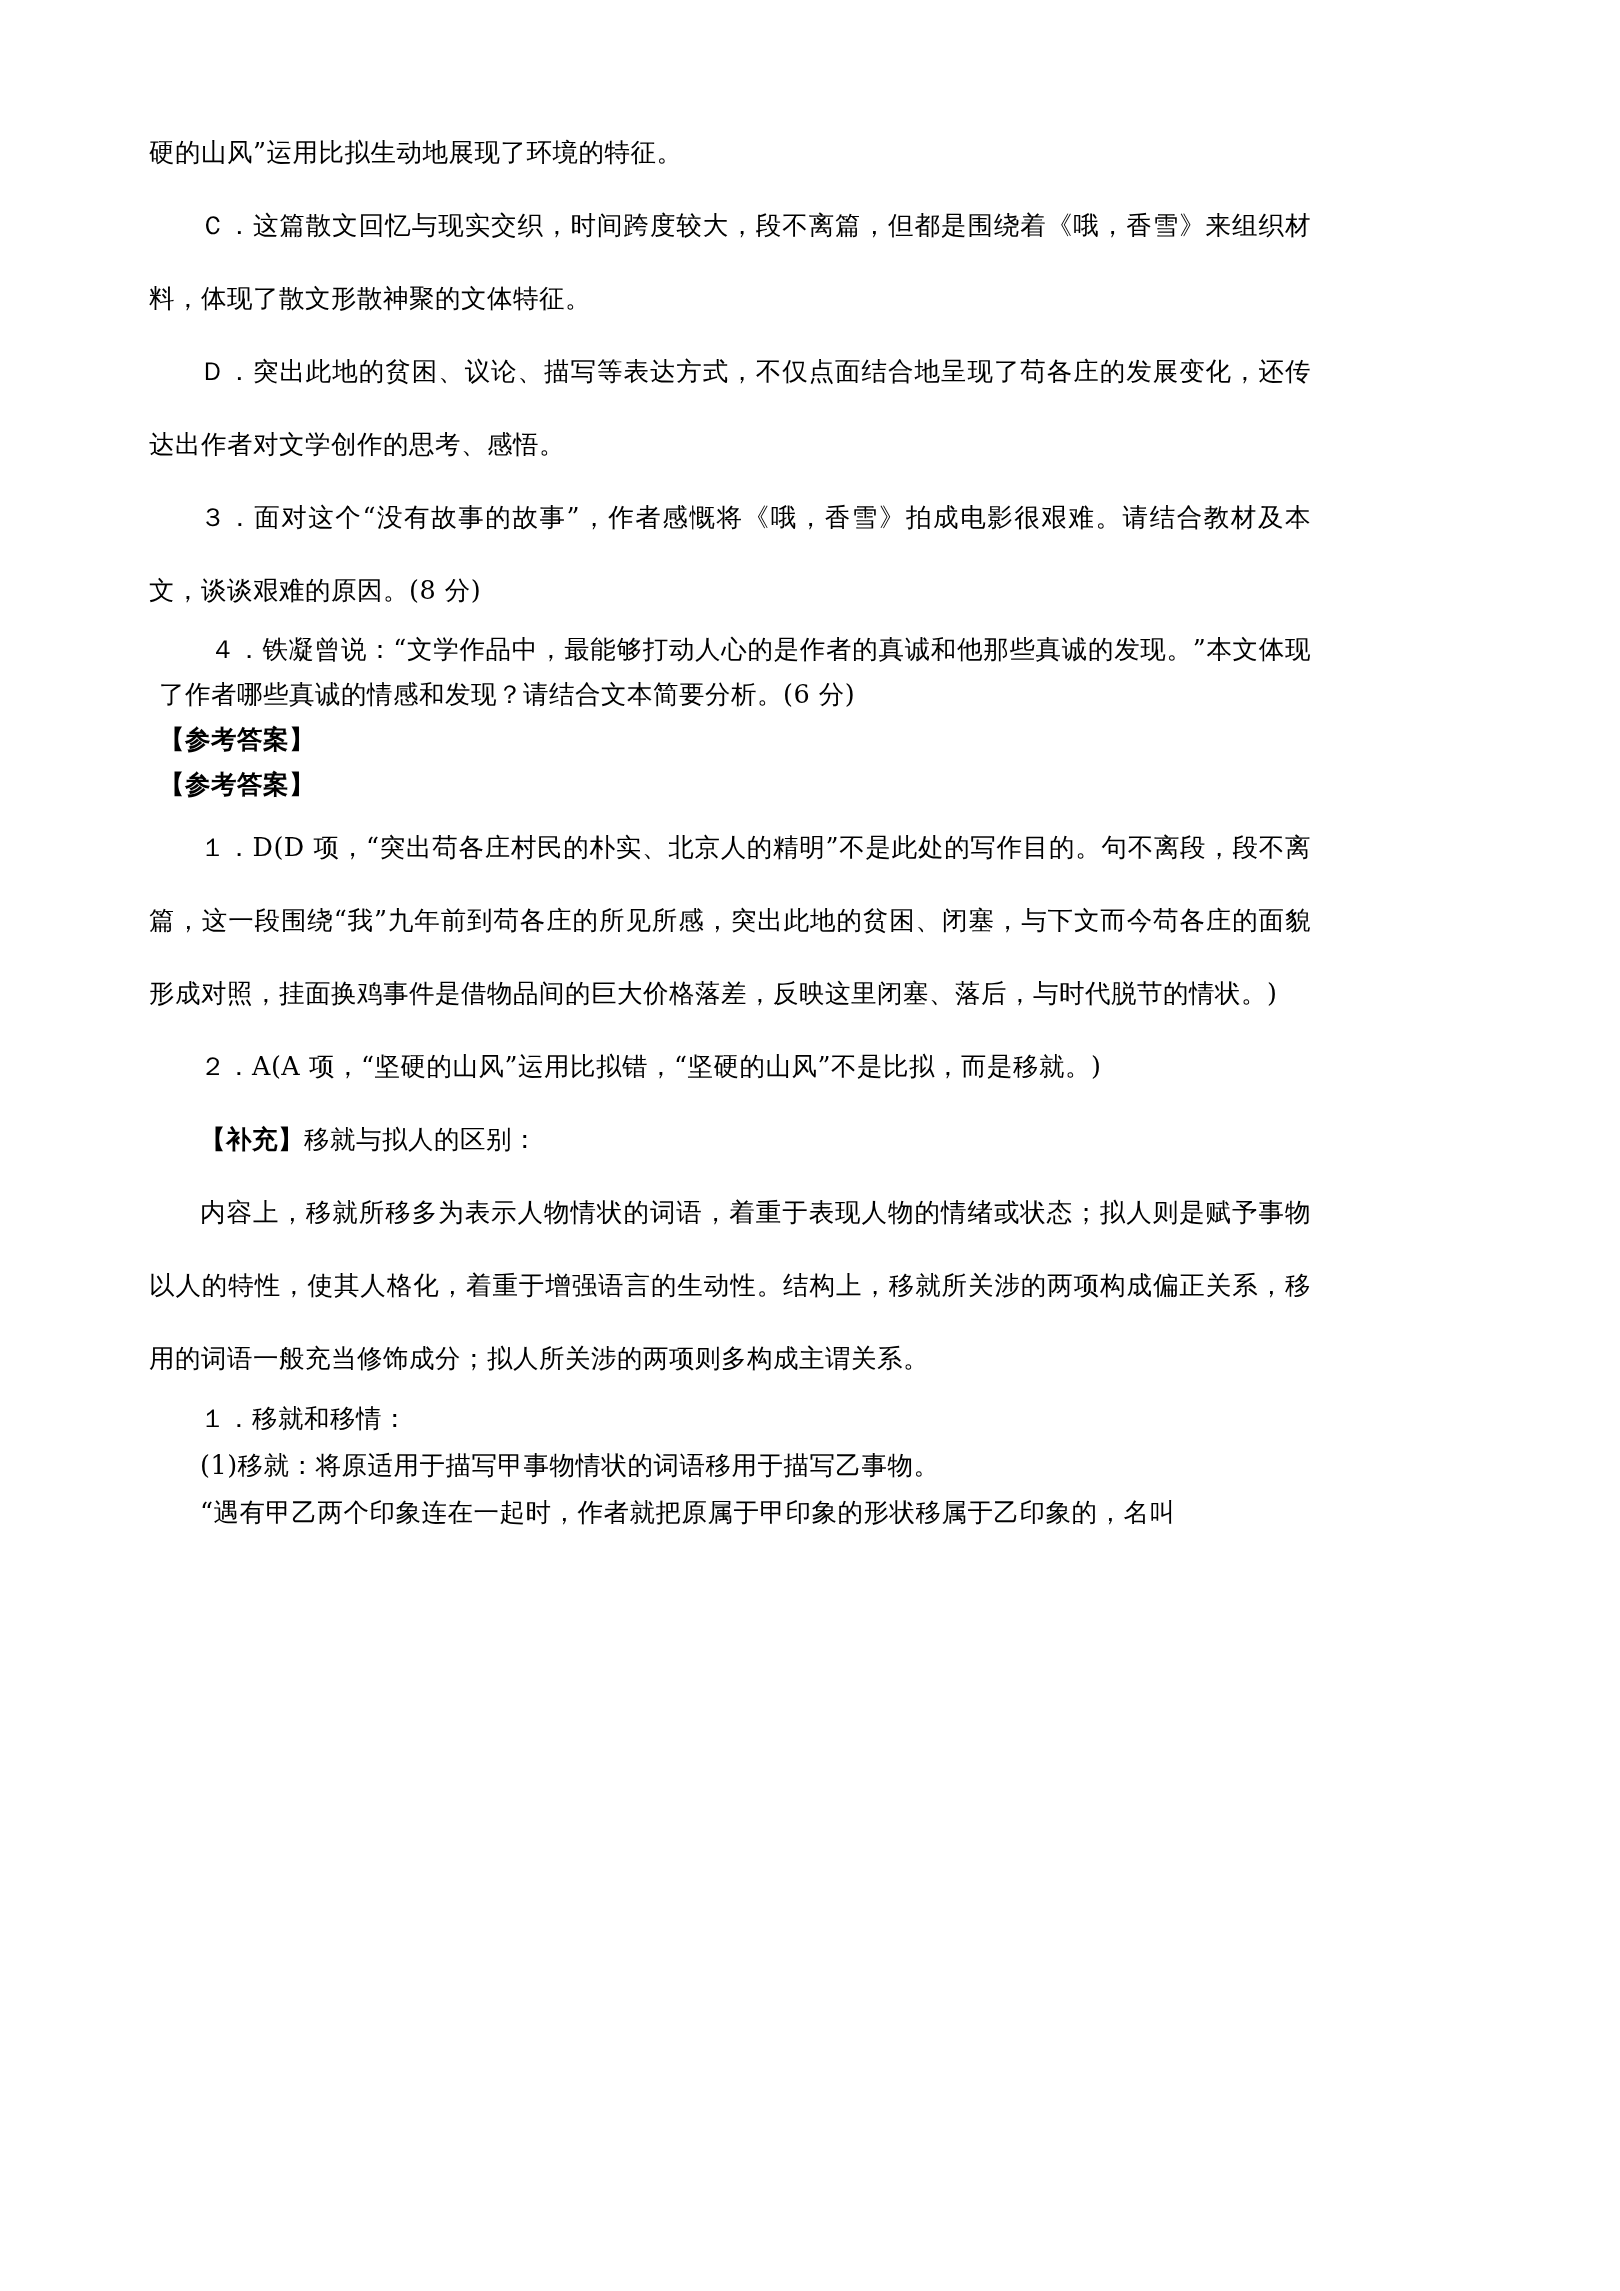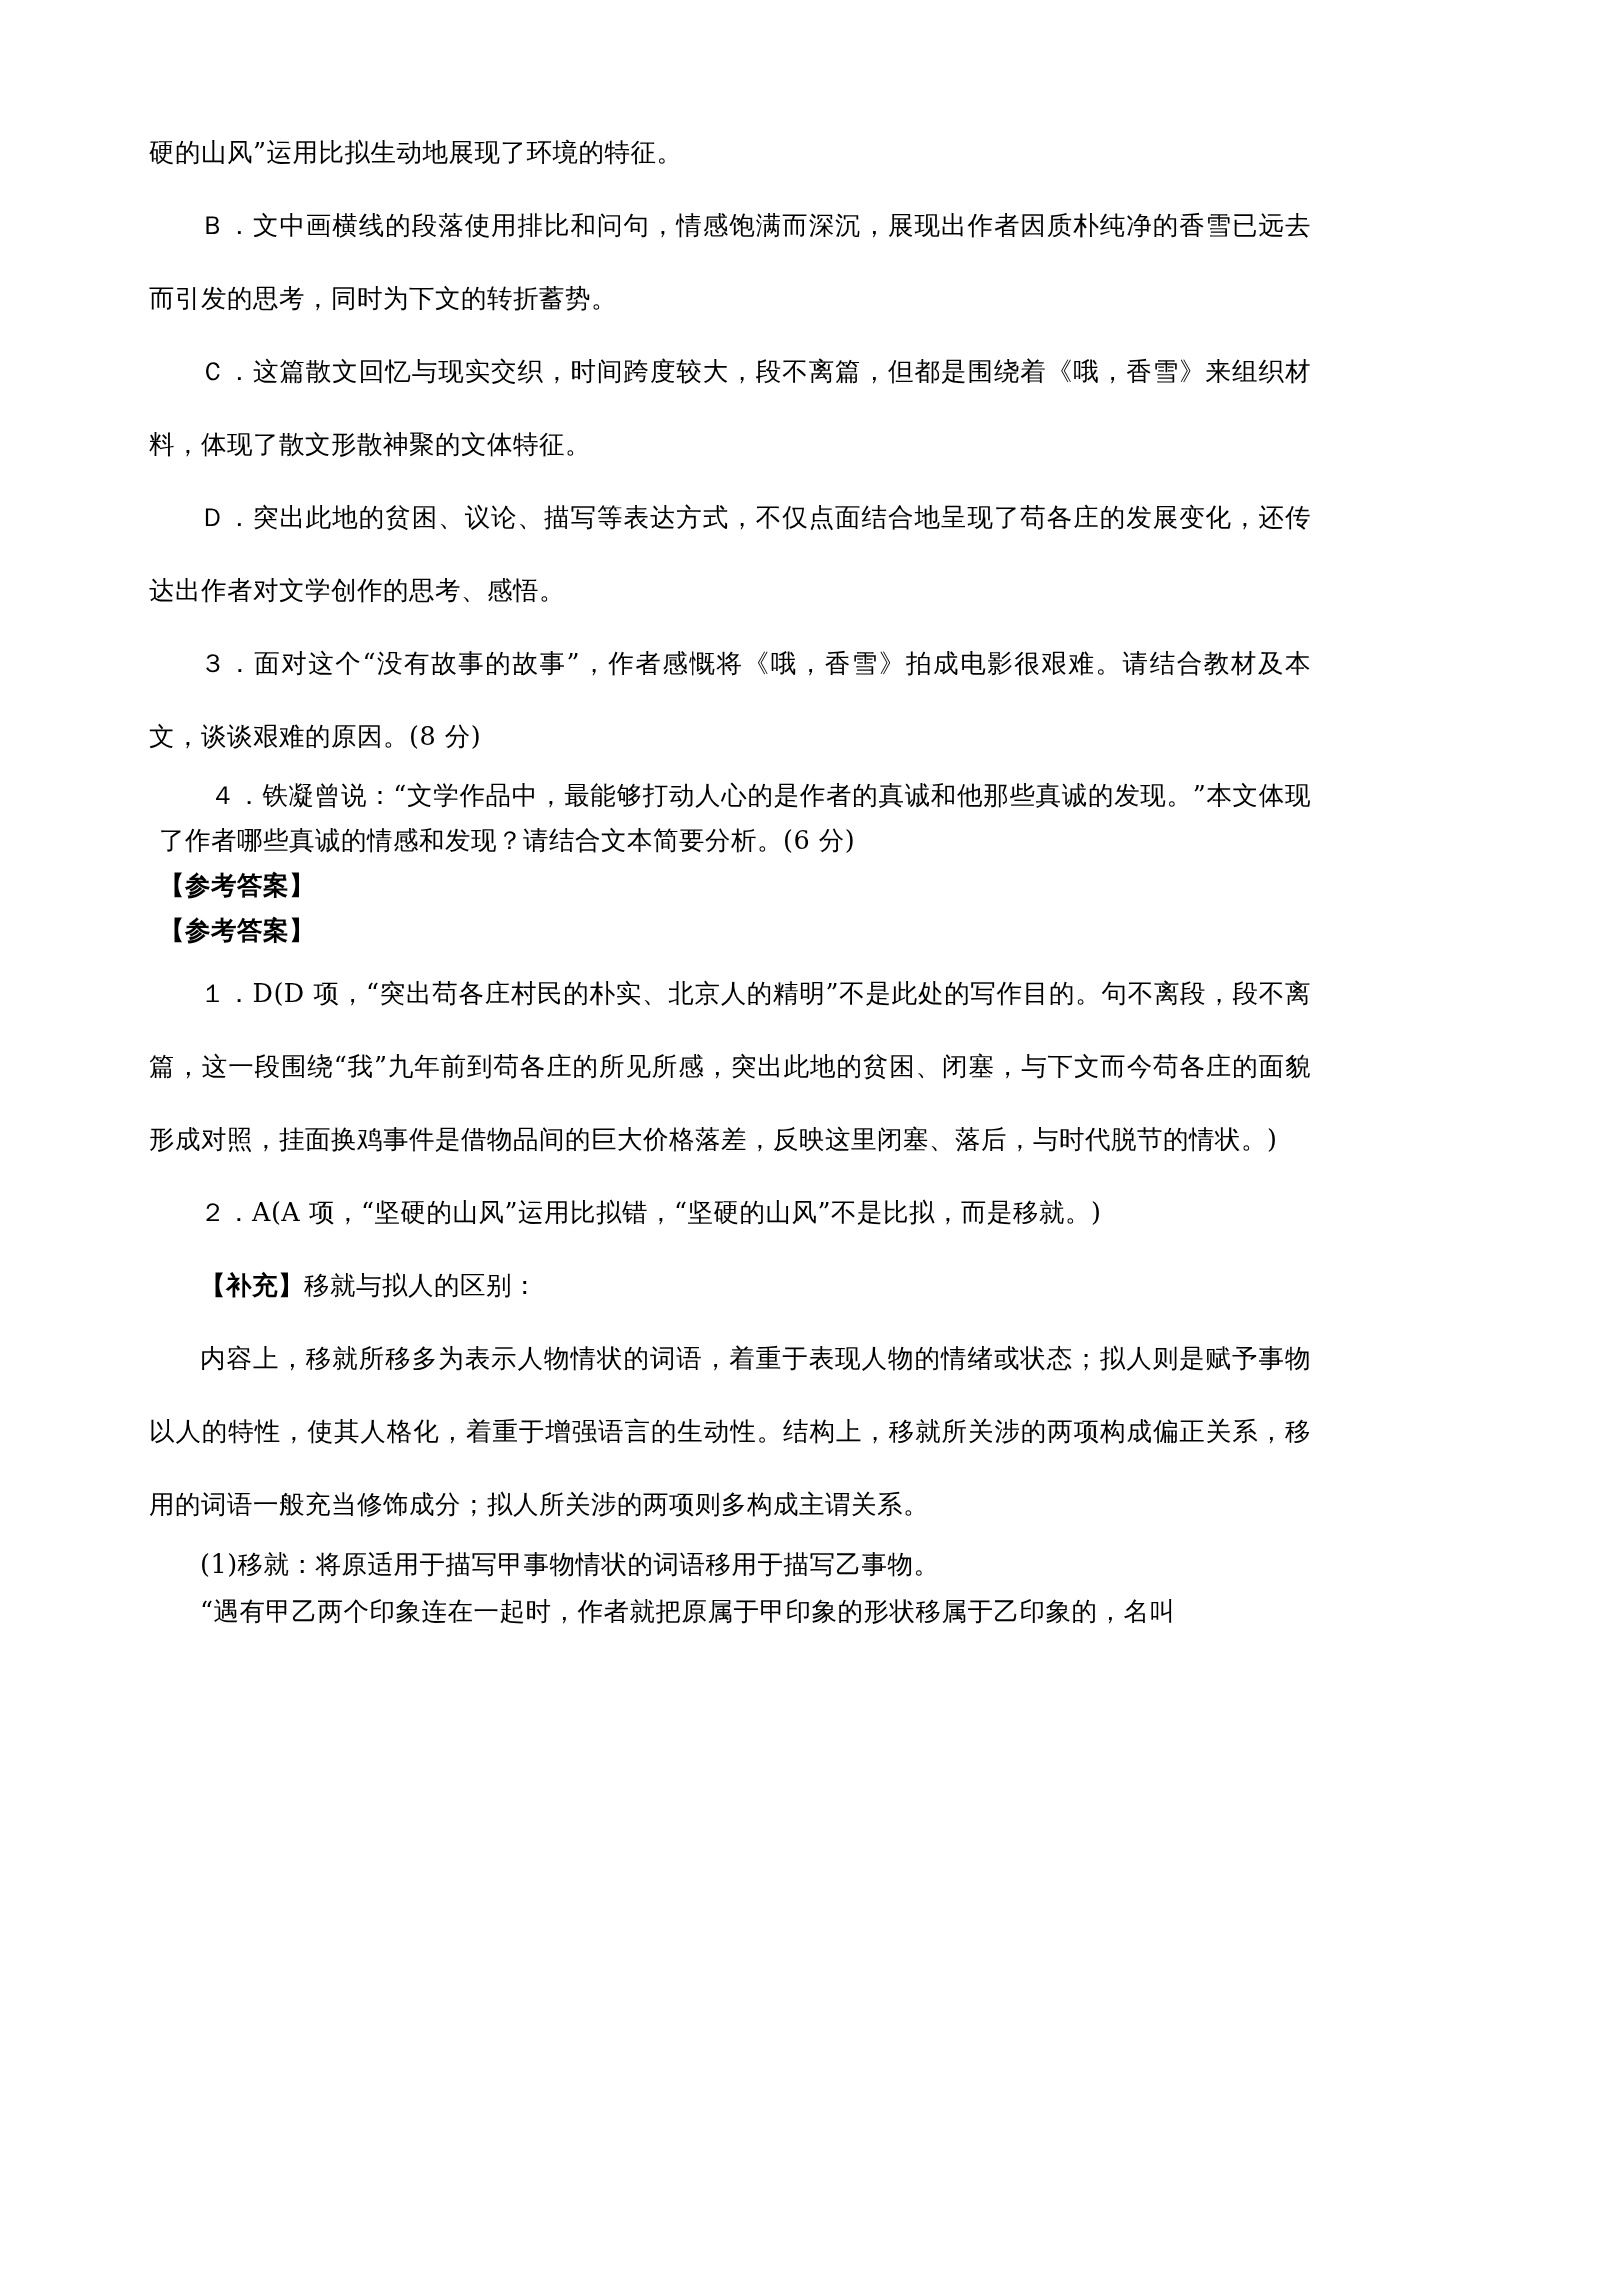--- a/index.html
+++ b/index.html
@@ -43,21 +43,20 @@
   }
   .block-spacer-sm { height: 3.9px; }
 </style>
 </head>
 <body>
 
 <div class="page">
 
   <p class="para">硬的山风”运用比拟生动地展现了环境的特征。</p>
 
-  <p class="para indent">Ｂ．文中画横线的段落使用排比和问句，情感饱满而深沉，展现出作者因质朴纯净的香雪已远去而引发的思考，同时为下文的转折蓄势。</p>
 
   <p class="para indent">Ｃ．这篇散文回忆与现实交织，时间跨度较大，段不离篇，但都是围绕着《哦，香雪》来组织材料，体现了散文形散神聚的文体特征。</p>
 
   <p class="para indent">Ｄ．突出此地的贫困、议论、描写等表达方式，不仅点面结合地呈现了苟各庄的发展变化，还传达出作者对文学创作的思考、感悟。</p>
 
   <p class="para indent">３．面对这个“没有故事的故事”，作者感慨将《哦，香雪》拍成电影很艰难。请结合教材及本文，谈谈艰难的原因。(8 分)</p>
 
   <p class="para indent tight">４．铁凝曾说：“文学作品中，最能够打动人心的是作者的真诚和他那些真诚的发现。”本文体现了作者哪些真诚的情感和发现？请结合文本简要分析。(6 分)</p>
 
   <p class="para tight bold">【参考答案】</p>
@@ -67,19 +66,20 @@
   <div class="block-spacer-sm"></div>
 
   <p class="para indent">１．D(D 项，“突出苟各庄村民的朴实、北京人的精明”不是此处的写作目的。句不离段，段不离篇，这一段围绕“我”九年前到苟各庄的所见所感，突出此地的贫困、闭塞，与下文而今苟各庄的面貌形成对照，挂面换鸡事件是借物品间的巨大价格落差，反映这里闭塞、落后，与时代脱节的情状。)</p>
 
   <p class="para indent">２．A(A 项，“坚硬的山风”运用比拟错，“坚硬的山风”不是比拟，而是移就。)</p>
 
   <p class="para indent"><span class="bold">【补充】</span><span>移就与拟人的区别：</span></p>
 
   <p class="para indent">内容上，移就所移多为表示人物情状的词语，着重于表现人物的情绪或状态；拟人则是赋予事物以人的特性，使其人格化，着重于增强语言的生动性。结构上，移就所关涉的两项构成偏正关系，移用的词语一般充当修饰成分；拟人所关涉的两项则多构成主谓关系。</p>
 
+  <p class="para indent compact">１．移就和移情：</p>
 
   <p class="para indent compact">(1)移就：将原适用于描写甲事物情状的词语移用于描写乙事物。</p>
 
   <p class="para indent compact">“遇有甲乙两个印象连在一起时，作者就把原属于甲印象的形状移属于乙印象的，名叫</p>
 
 </div>
 
 
 </body></html>

